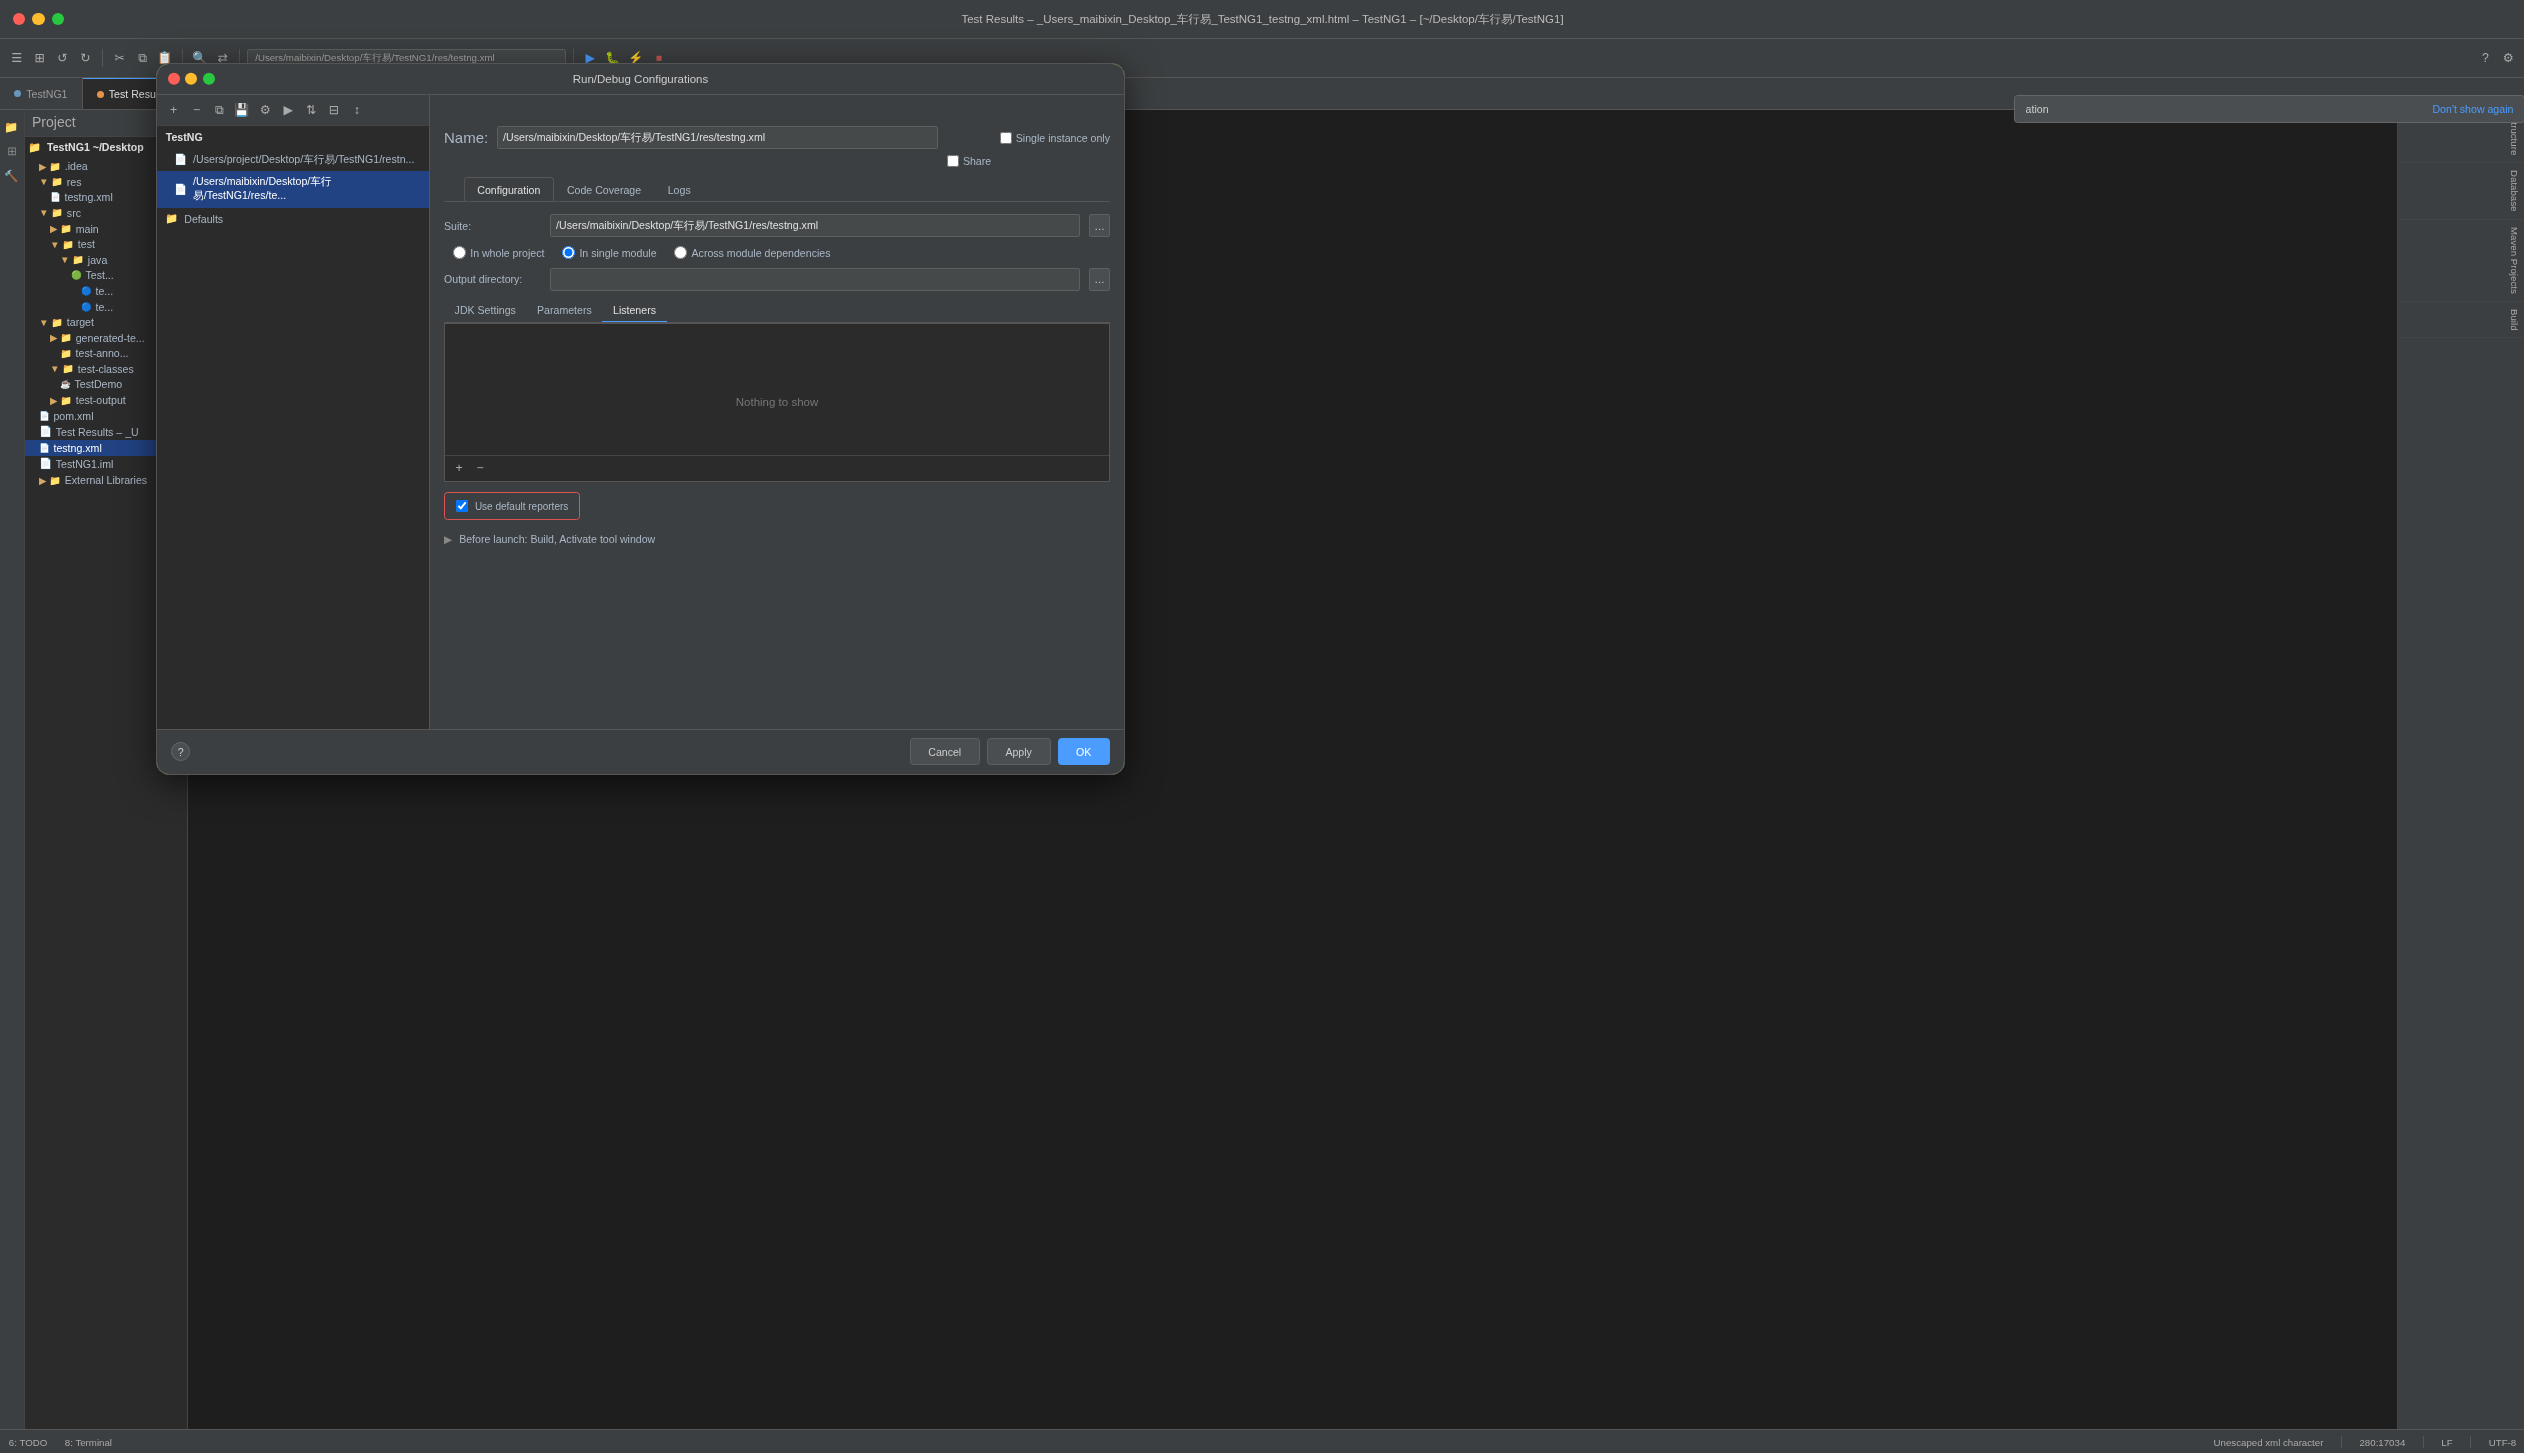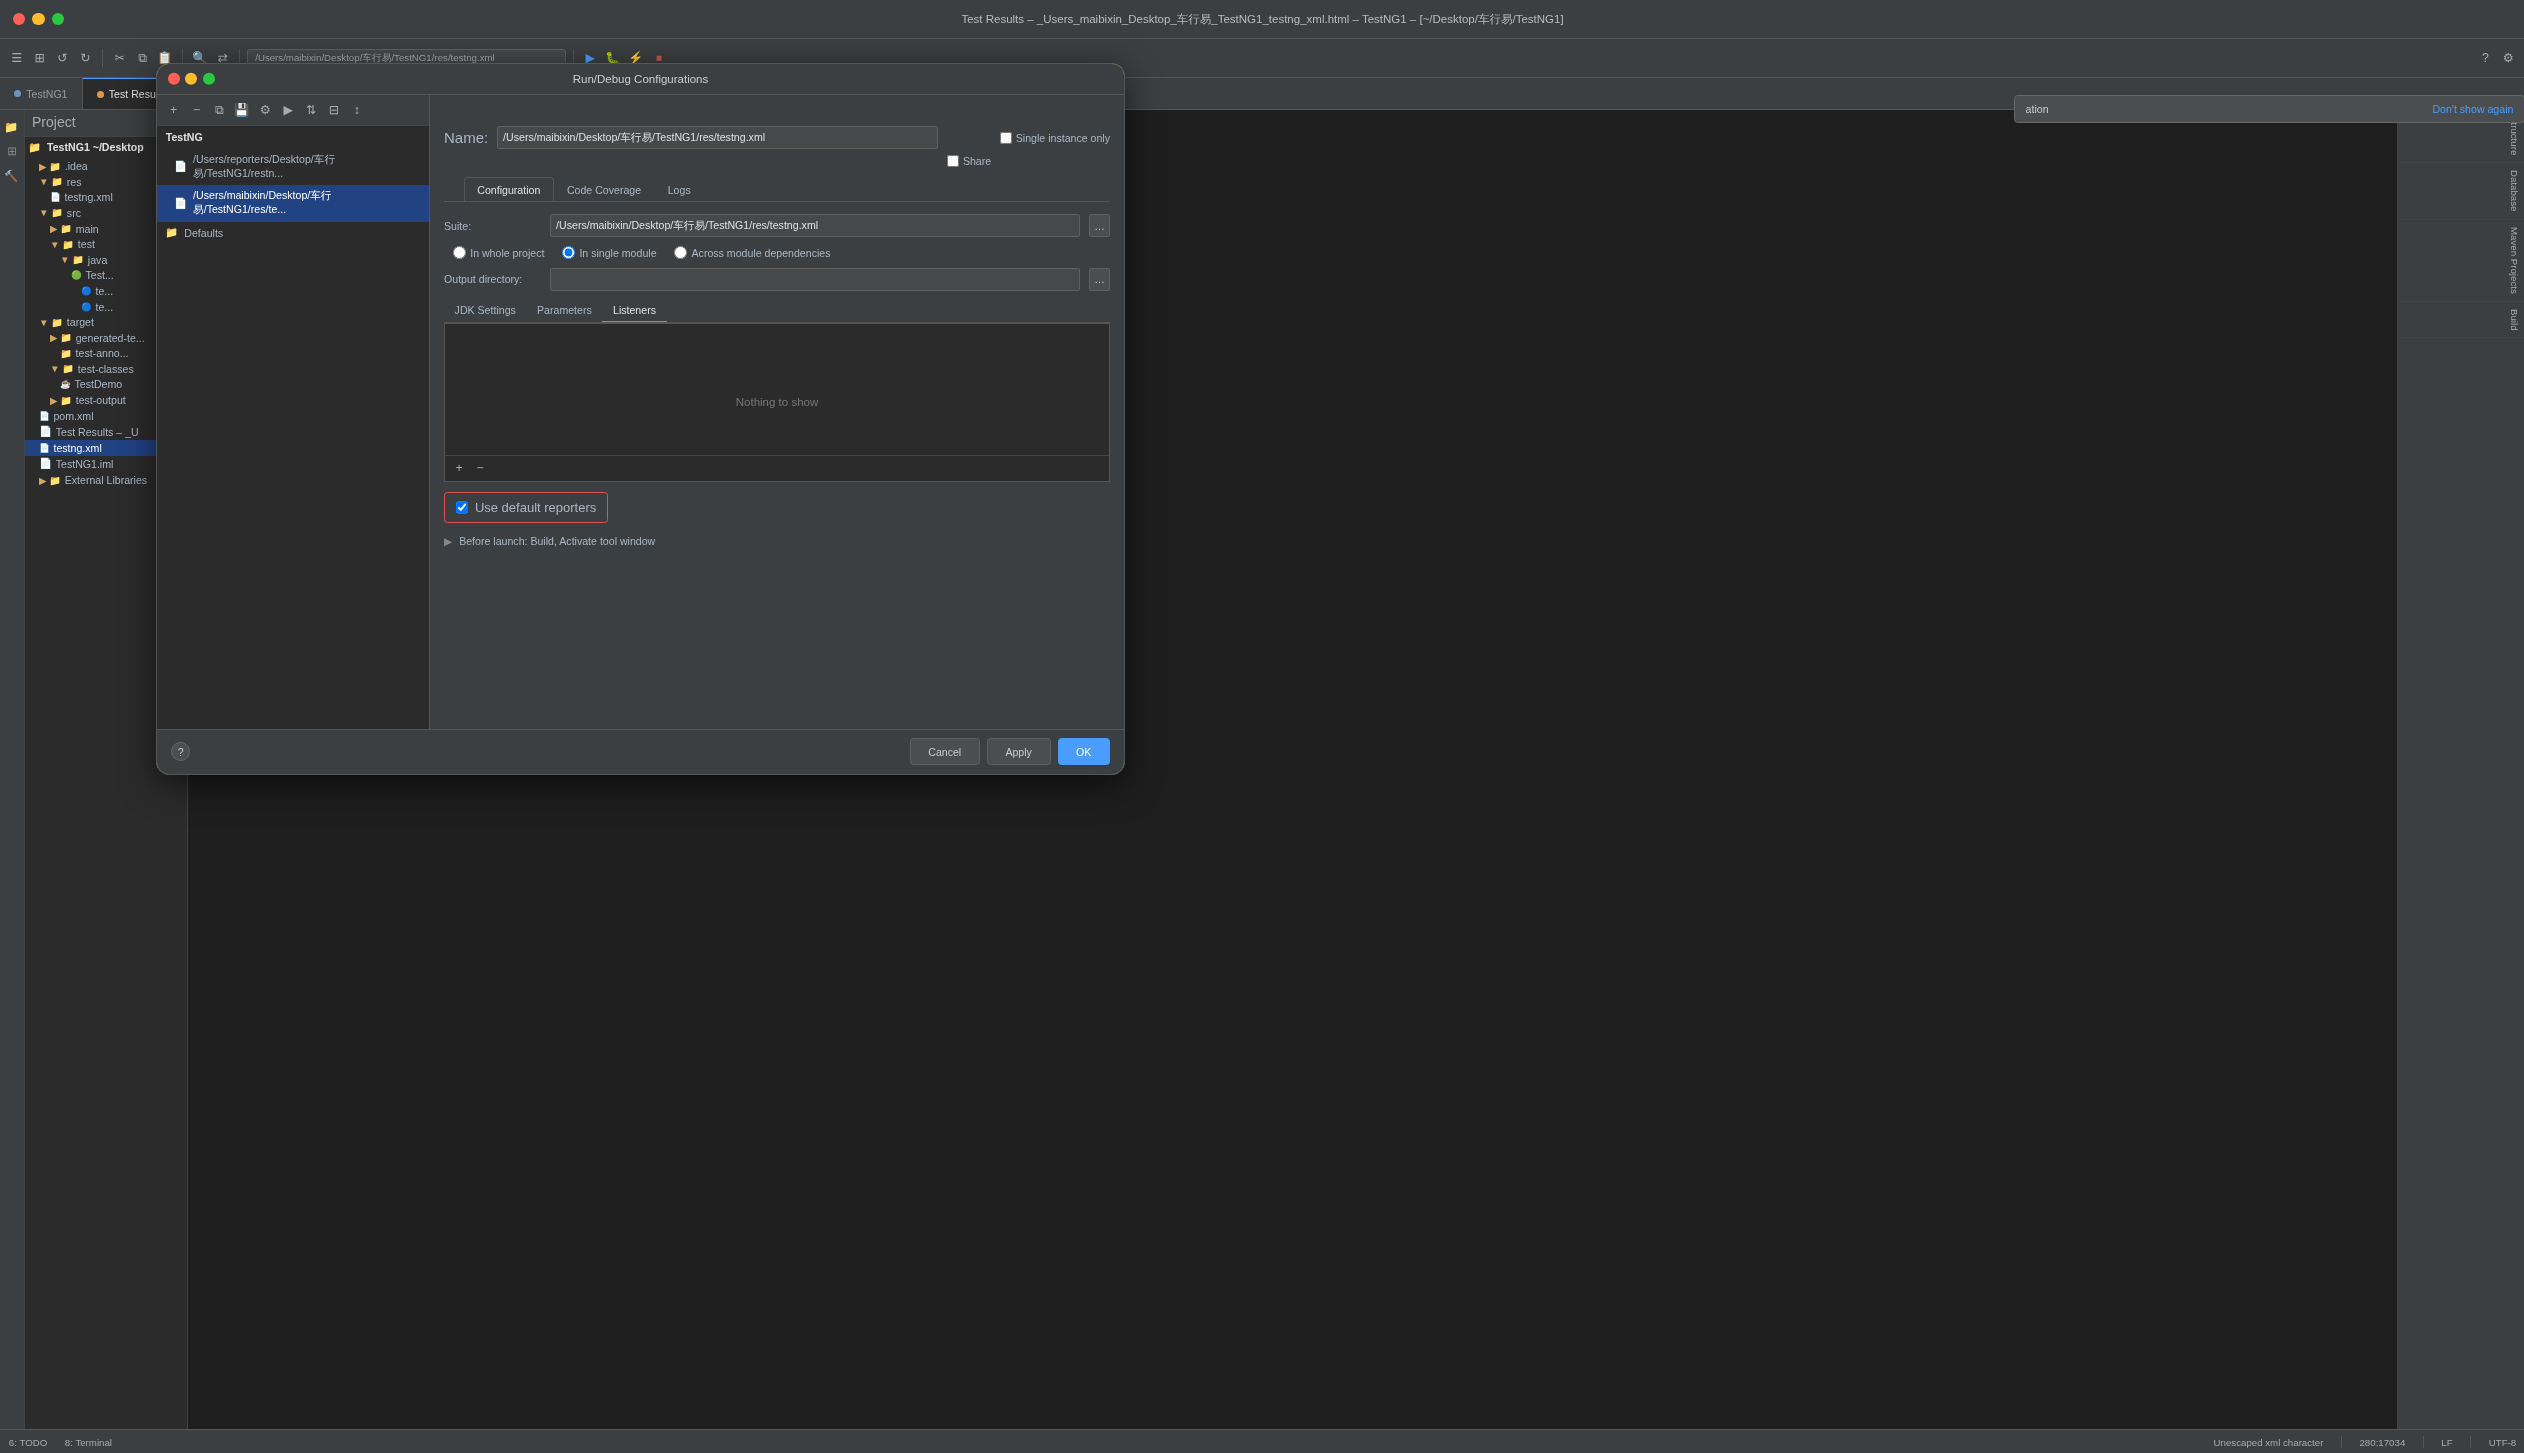--- a/index.html
+++ b/index.html
@@ -454,21 +454,21 @@
       align-items: center;
       gap: 7px;
       margin-top: 10.6px;
       padding: 7px 10.6px;
       border: 1.8px solid #e05252;
       border-radius: 3.5px;
       background: #3c3f41;
       width: fit-content;
     }
     .default-reporters-label {
-      font-size: 13px;
+      font-size: 10px;
       color: #a9b7c6;
     }
 
     
     .before-launch-row {
       margin-top: 12.3px;
       display: flex;
       align-items: center;
       gap: 7px;
     }
@@ -825,21 +825,21 @@
         <button class="dlg-toolbar-btn">💾</button>
         <button class="dlg-toolbar-btn">⚙</button>
         <button class="dlg-toolbar-btn">▶</button>
         <button class="dlg-toolbar-btn">⇅</button>
         <button class="dlg-toolbar-btn">⊟</button>
         <button class="dlg-toolbar-btn">↕</button>
       </div>
       <div class="dlg-section-header">TestNG</div>
       <div class="dlg-tree-item sub">
         <span>📄</span>
-        <span>/Users/reporters/Desktop/车行易/TestNG1/restn...</span>
+        <span>/Users/project/Desktop/车行易/TestNG1/restn...</span>
       </div>
       <div class="dlg-tree-item sub selected">
         <span>📄</span>
         <span>/Users/maibixin/Desktop/车行易/TestNG1/res/te...</span>
       </div>
       <div class="dlg-tree-item">
         <span>📁</span>
         <span>Defaults</span>
       </div>
     </div>

